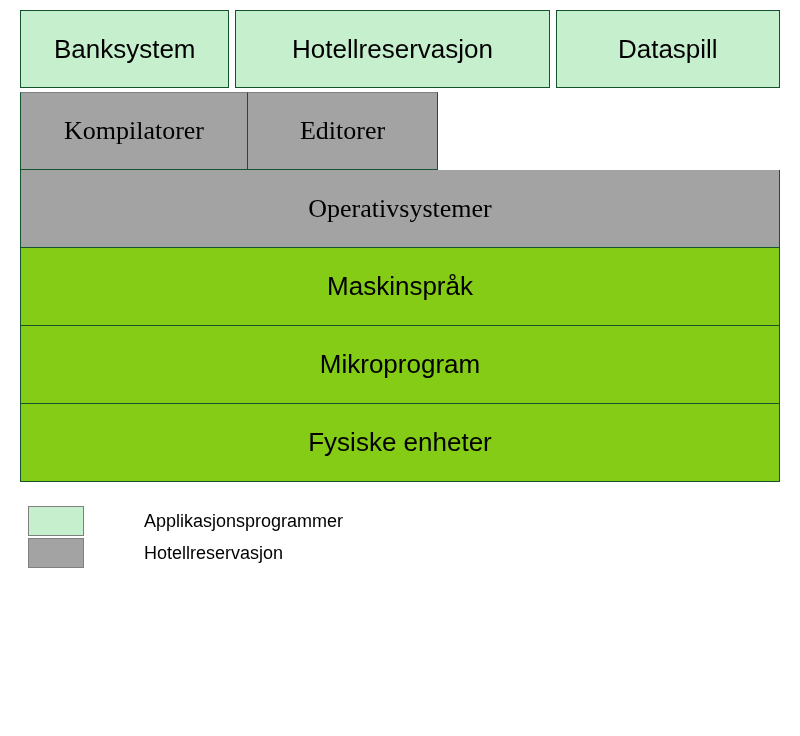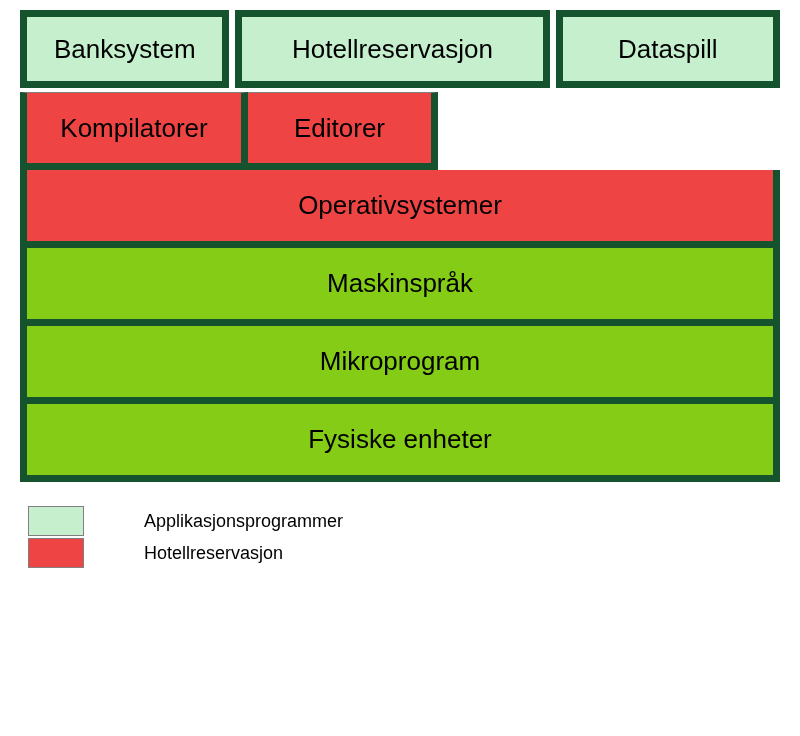--- a/index.html
+++ b/index.html
@@ -16,36 +16,37 @@
     }
     .diagram {
       width: 760px;
       margin: 0 auto;
     }
     .row {
       display: flex;
       width: 100%;
     }
     .cell {
-      border: 7px solid #14532d;
+      border: 1px solid #14532d;
       display: flex;
       align-items: center;
       justify-content: center;
       font-size: 26px;
       color: #000000;
       height: 78px;
     }
     .single {
       width: 100%;
     }
     .green {
       background-color: #c6efce;
     }
     .yellow {
-      background-color: #ef4444;
+      background-color: #a3a3a3;
+      font-family: Liberation Serif, serif;
     }
     .orange {
       background-color: #84cc16;
     }
     
     .r1c1 { width: 28%; }
     .r1c2 { width: 42%; }
     .r1c3 { width: 30%; }
     
     .r1c1, .r1c2 { margin-right: 6px; }

